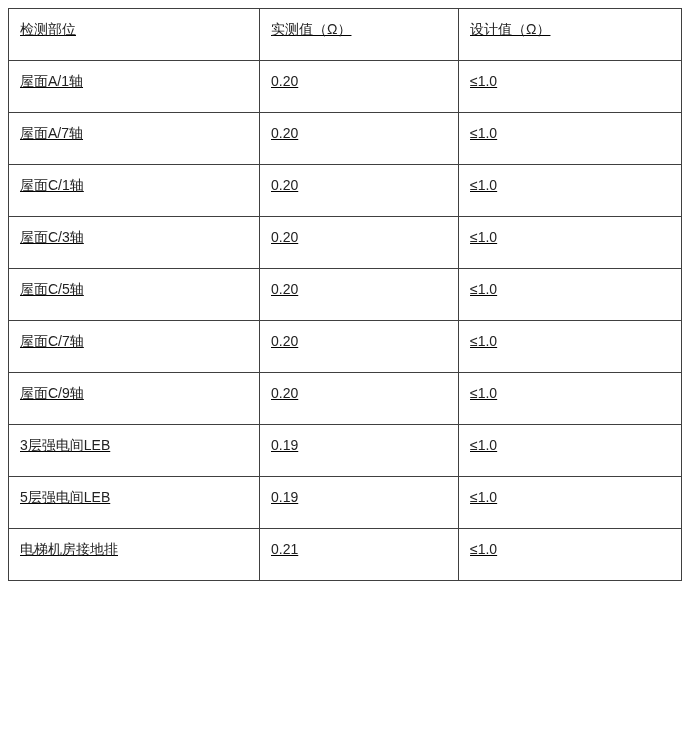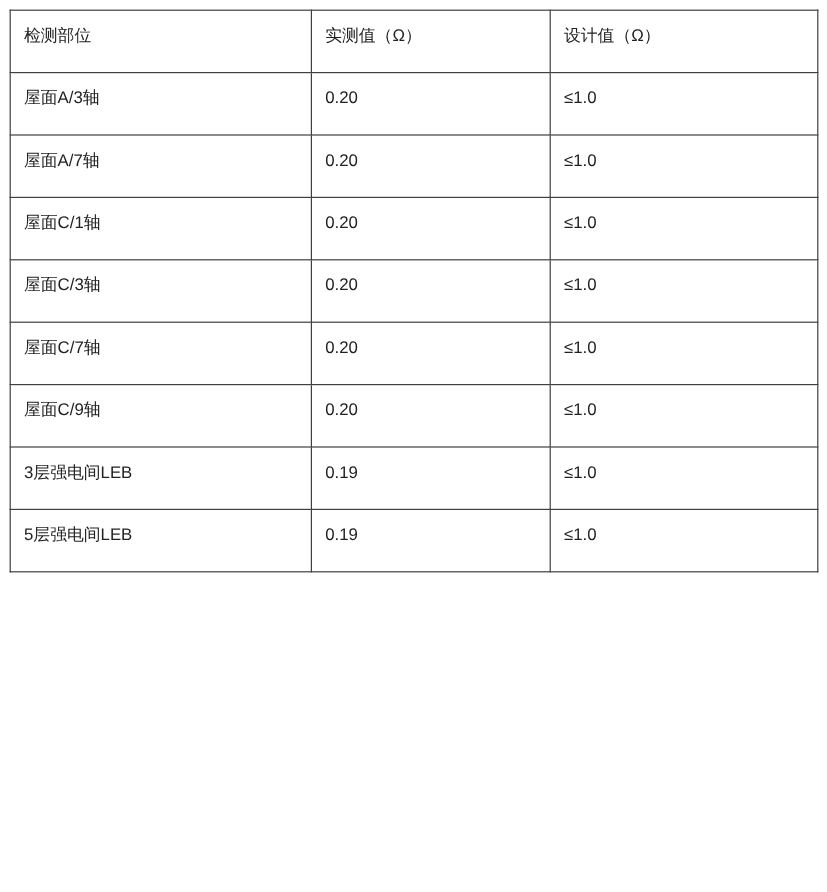--- a/index.html
+++ b/index.html
@@ -7,20 +7,21 @@
     margin: 0;
     padding: 0;
     font-family: "Liberation Sans", sans-serif;
   }
   .page {
     width: 689px;
     height: 743px;
     background: #ffffff;
     box-sizing: border-box;
     padding: 8px;
+    text-decoration: underline;
   }
   table.report-table {
     width: 673px;
     border-collapse: collapse;
     table-layout: fixed;
   }
   table.report-table col.c1 { width: 251px; }
   table.report-table col.c2 { width: 199px; }
   table.report-table col.c3 { width: 223px; }
   table.report-table th,
@@ -52,36 +53,41 @@
     </colgroup>
     <thead>
       <tr>
           <th>检测部位</th>
           <th>实测值（Ω）</th>
           <th>设计值（Ω）</th>
         </tr>
     </thead>
     <tbody>
         <tr>
-          <td>屋面A/3轴</td>
+          <td>屋面A/1轴</td>
           <td>0.20</td>
           <td>≤1.0</td>
         </tr>
         <tr>
           <td>屋面A/7轴</td>
           <td>0.20</td>
           <td>≤1.0</td>
         </tr>
         <tr>
           <td>屋面C/1轴</td>
           <td>0.20</td>
           <td>≤1.0</td>
         </tr>
         <tr>
           <td>屋面C/3轴</td>
+          <td>0.20</td>
+          <td>≤1.0</td>
+        </tr>
+        <tr>
+          <td>屋面C/5轴</td>
           <td>0.20</td>
           <td>≤1.0</td>
         </tr>
         <tr>
           <td>屋面C/7轴</td>
           <td>0.20</td>
           <td>≤1.0</td>
         </tr>
         <tr>
           <td>屋面C/9轴</td>
@@ -91,15 +97,20 @@
         <tr>
           <td>3层强电间LEB</td>
           <td>0.19</td>
           <td>≤1.0</td>
         </tr>
         <tr>
           <td>5层强电间LEB</td>
           <td>0.19</td>
           <td>≤1.0</td>
         </tr>
+        <tr>
+          <td>电梯机房接地排</td>
+          <td>0.21</td>
+          <td>≤1.0</td>
+        </tr>
       </tbody>
   </table>
 </div>
 
 </body></html>

